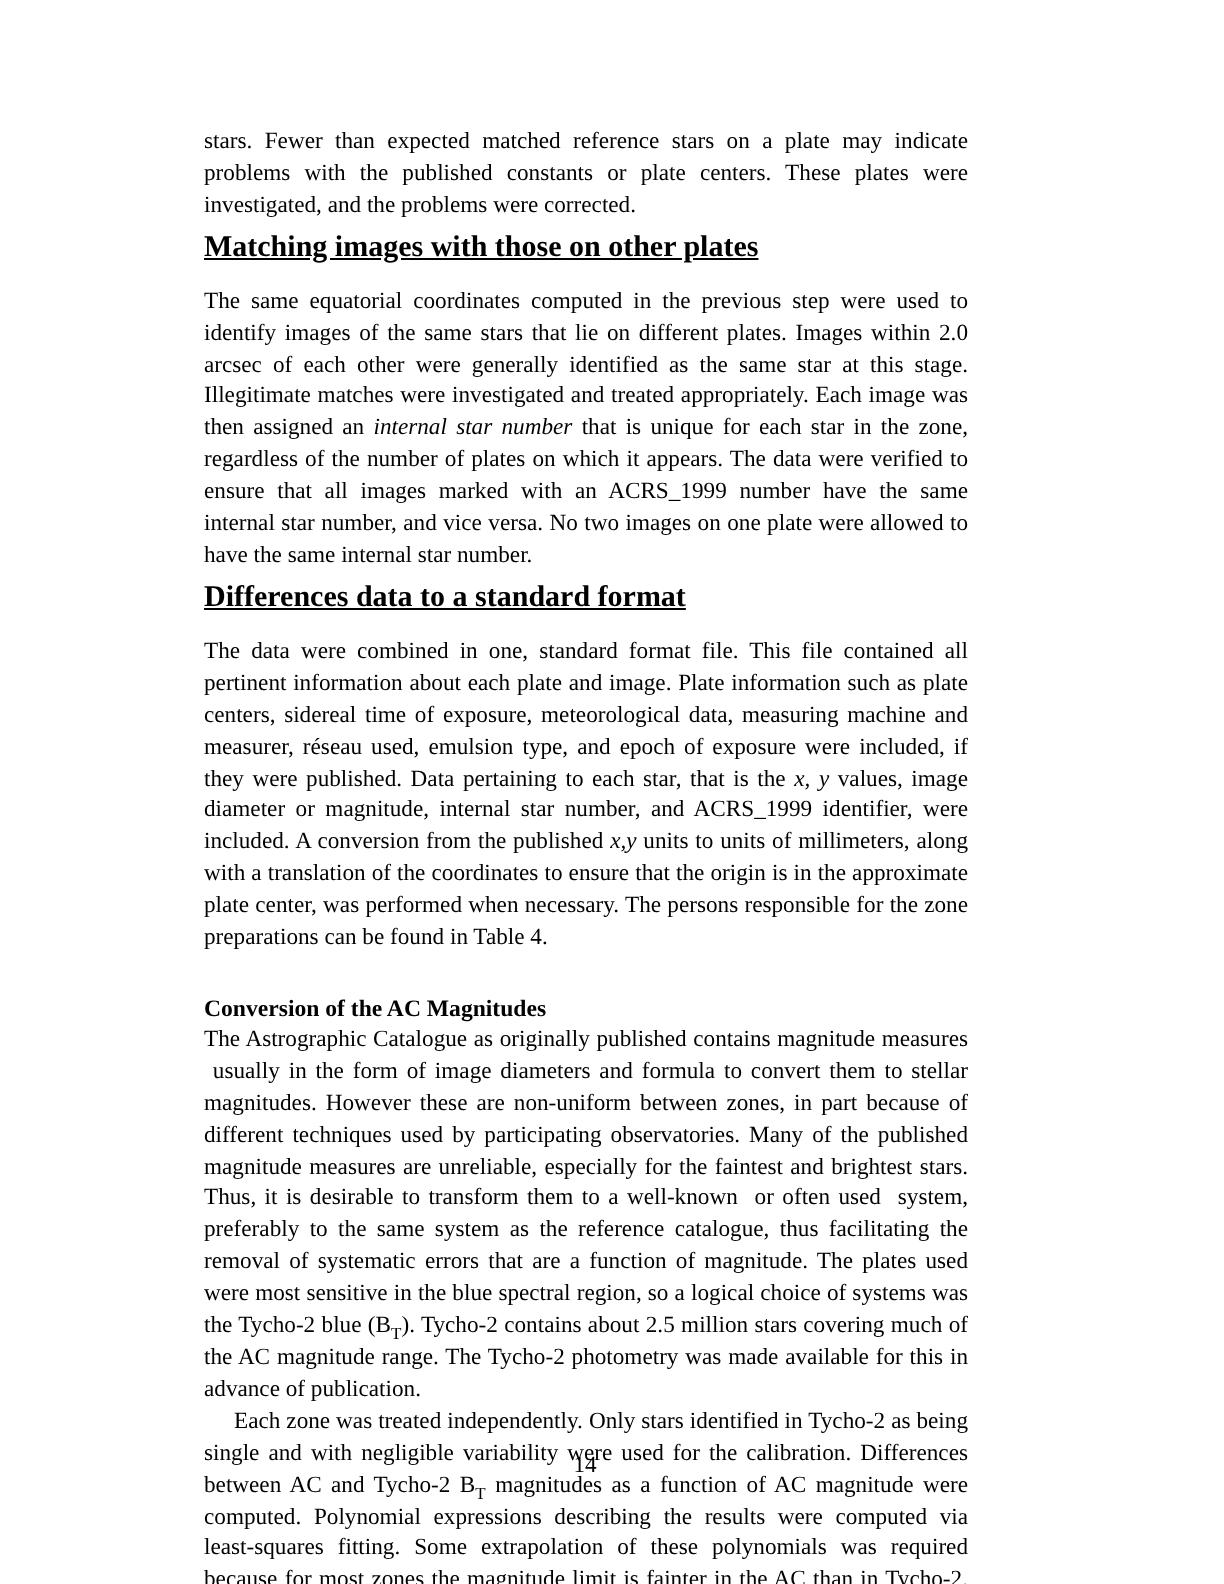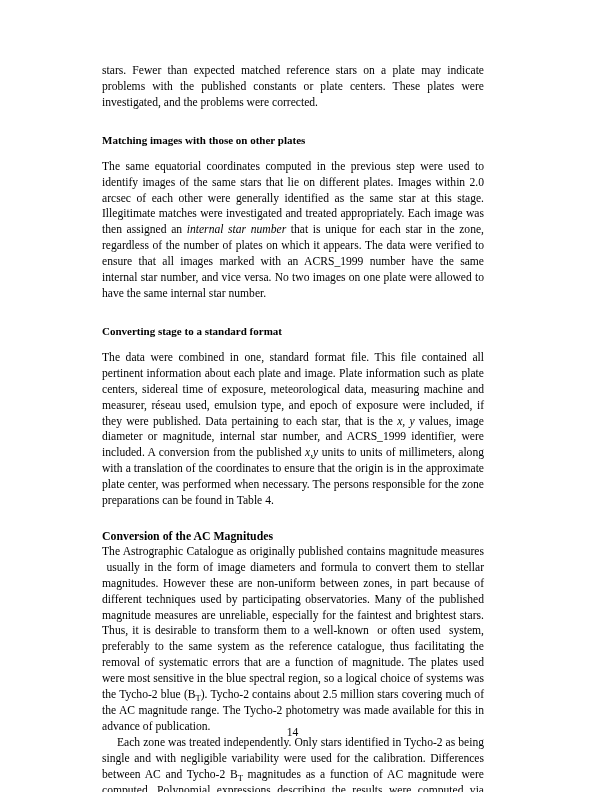--- a/index.html
+++ b/index.html
@@ -18,24 +18,25 @@
     padding: 63px 101px 0 102px;
     overflow: hidden;
   }
   .body-par {
     font-size: 11.6px;
     line-height: 15.9px;
     text-align: justify;
     margin: 0;
   }
   .section-heading {
-    font-size: 11px;
+    font-size: 15px;
     font-weight: bold;
-    margin: 21px 0 10px 0;
+    margin: 5px 0 10px 0;
     line-height: 17px;
+    text-decoration: underline;
   }
   .subsection-heading {
     font-size: 11.8px;
     font-weight: bold;
     margin: 20px 0 0 0;
     line-height: 15px;
   }
   .italic { font-style: italic; }
   .indent { text-indent: 15px; }
   sub {
@@ -55,21 +56,21 @@
 <body>
 
 <div class="page">
 
   <p class="body-par">stars. Fewer than expected matched reference stars on a plate may indicate problems with the published constants or plate centers. These plates were investigated, and the problems were corrected.</p>
 
   <h1 class="section-heading">Matching images with those on other plates</h1>
 
   <p class="body-par"><span>The same equatorial coordinates computed in the previous step were used to identify images of the same stars that lie on different plates. Images within 2.0 arcsec of each other were generally identified as the same star at this stage. Illegitimate matches were investigated and treated appropriately. Each image was then assigned an </span><span class="italic">internal star number</span><span> that is unique for each star in the zone, regardless of the number of plates on which it appears. The data were verified to ensure that all images marked with an ACRS_1999 number have the same internal star number, and vice versa. No two images on one plate were allowed to have the same internal star number.</span></p>
 
-  <h1 class="section-heading">Converting stage to a standard format</h1>
+  <h1 class="section-heading">Differences data to a standard format</h1>
 
   <p class="body-par"><span>The data were combined in one, standard format file. This file contained all pertinent information about each plate and image. Plate information such as plate centers, sidereal time of exposure, meteorological data, measuring machine and measurer, réseau used, emulsion type, and epoch of exposure were included, if they were published. Data pertaining to each star, that is the </span><span class="italic">x, y</span><span> values, image diameter or magnitude, internal star number, and ACRS_1999 identifier, were included. A conversion from the published </span><span class="italic">x,y</span><span> units to units of millimeters, along with a translation of the coordinates to ensure that the origin is in the approximate plate center, was performed when necessary. The persons responsible for the zone preparations can be found in Table 4.</span></p>
 
   <h2 class="subsection-heading">Conversion of the AC Magnitudes</h2>
 
   <p class="body-par"><span>The Astrographic Catalogue as originally published contains magnitude measures &nbsp;usually in the form of image diameters and formula to convert them to stellar magnitudes. However these are non-uniform between zones, in part because of different techniques used by participating observatories. Many of the published magnitude measures are unreliable, especially for the faintest and brightest stars. Thus, it is desirable to transform them to a well-known &nbsp;or often used &nbsp;system, preferably to the same system as the reference catalogue, thus facilitating the removal of systematic errors that are a function of magnitude. The plates used were most sensitive in the blue spectral region, so a logical choice of systems was the Tycho-2 blue (B</span><sub>T</sub><span>). Tycho-2 contains about 2.5 million stars covering much of the AC magnitude range. The Tycho-2 photometry was made available for this in advance of publication.</span></p>
 
   <p class="body-par indent"><span>Each zone was treated independently. Only stars identified in Tycho-2 as being single and with negligible variability were used for the calibration. Differences between AC and Tycho-2 B</span><sub>T</sub><span> magnitudes as a function of AC magnitude were computed. Polynomial expressions describing the results were computed via least-squares fitting. Some extrapolation of these polynomials was required because for most zones the magnitude limit is fainter in the AC than in Tycho-2. (Usually an extrapolation of less than 0.5 magnitude was used. Beyond</span></p>
 
   <div class="page-number">14</div>

